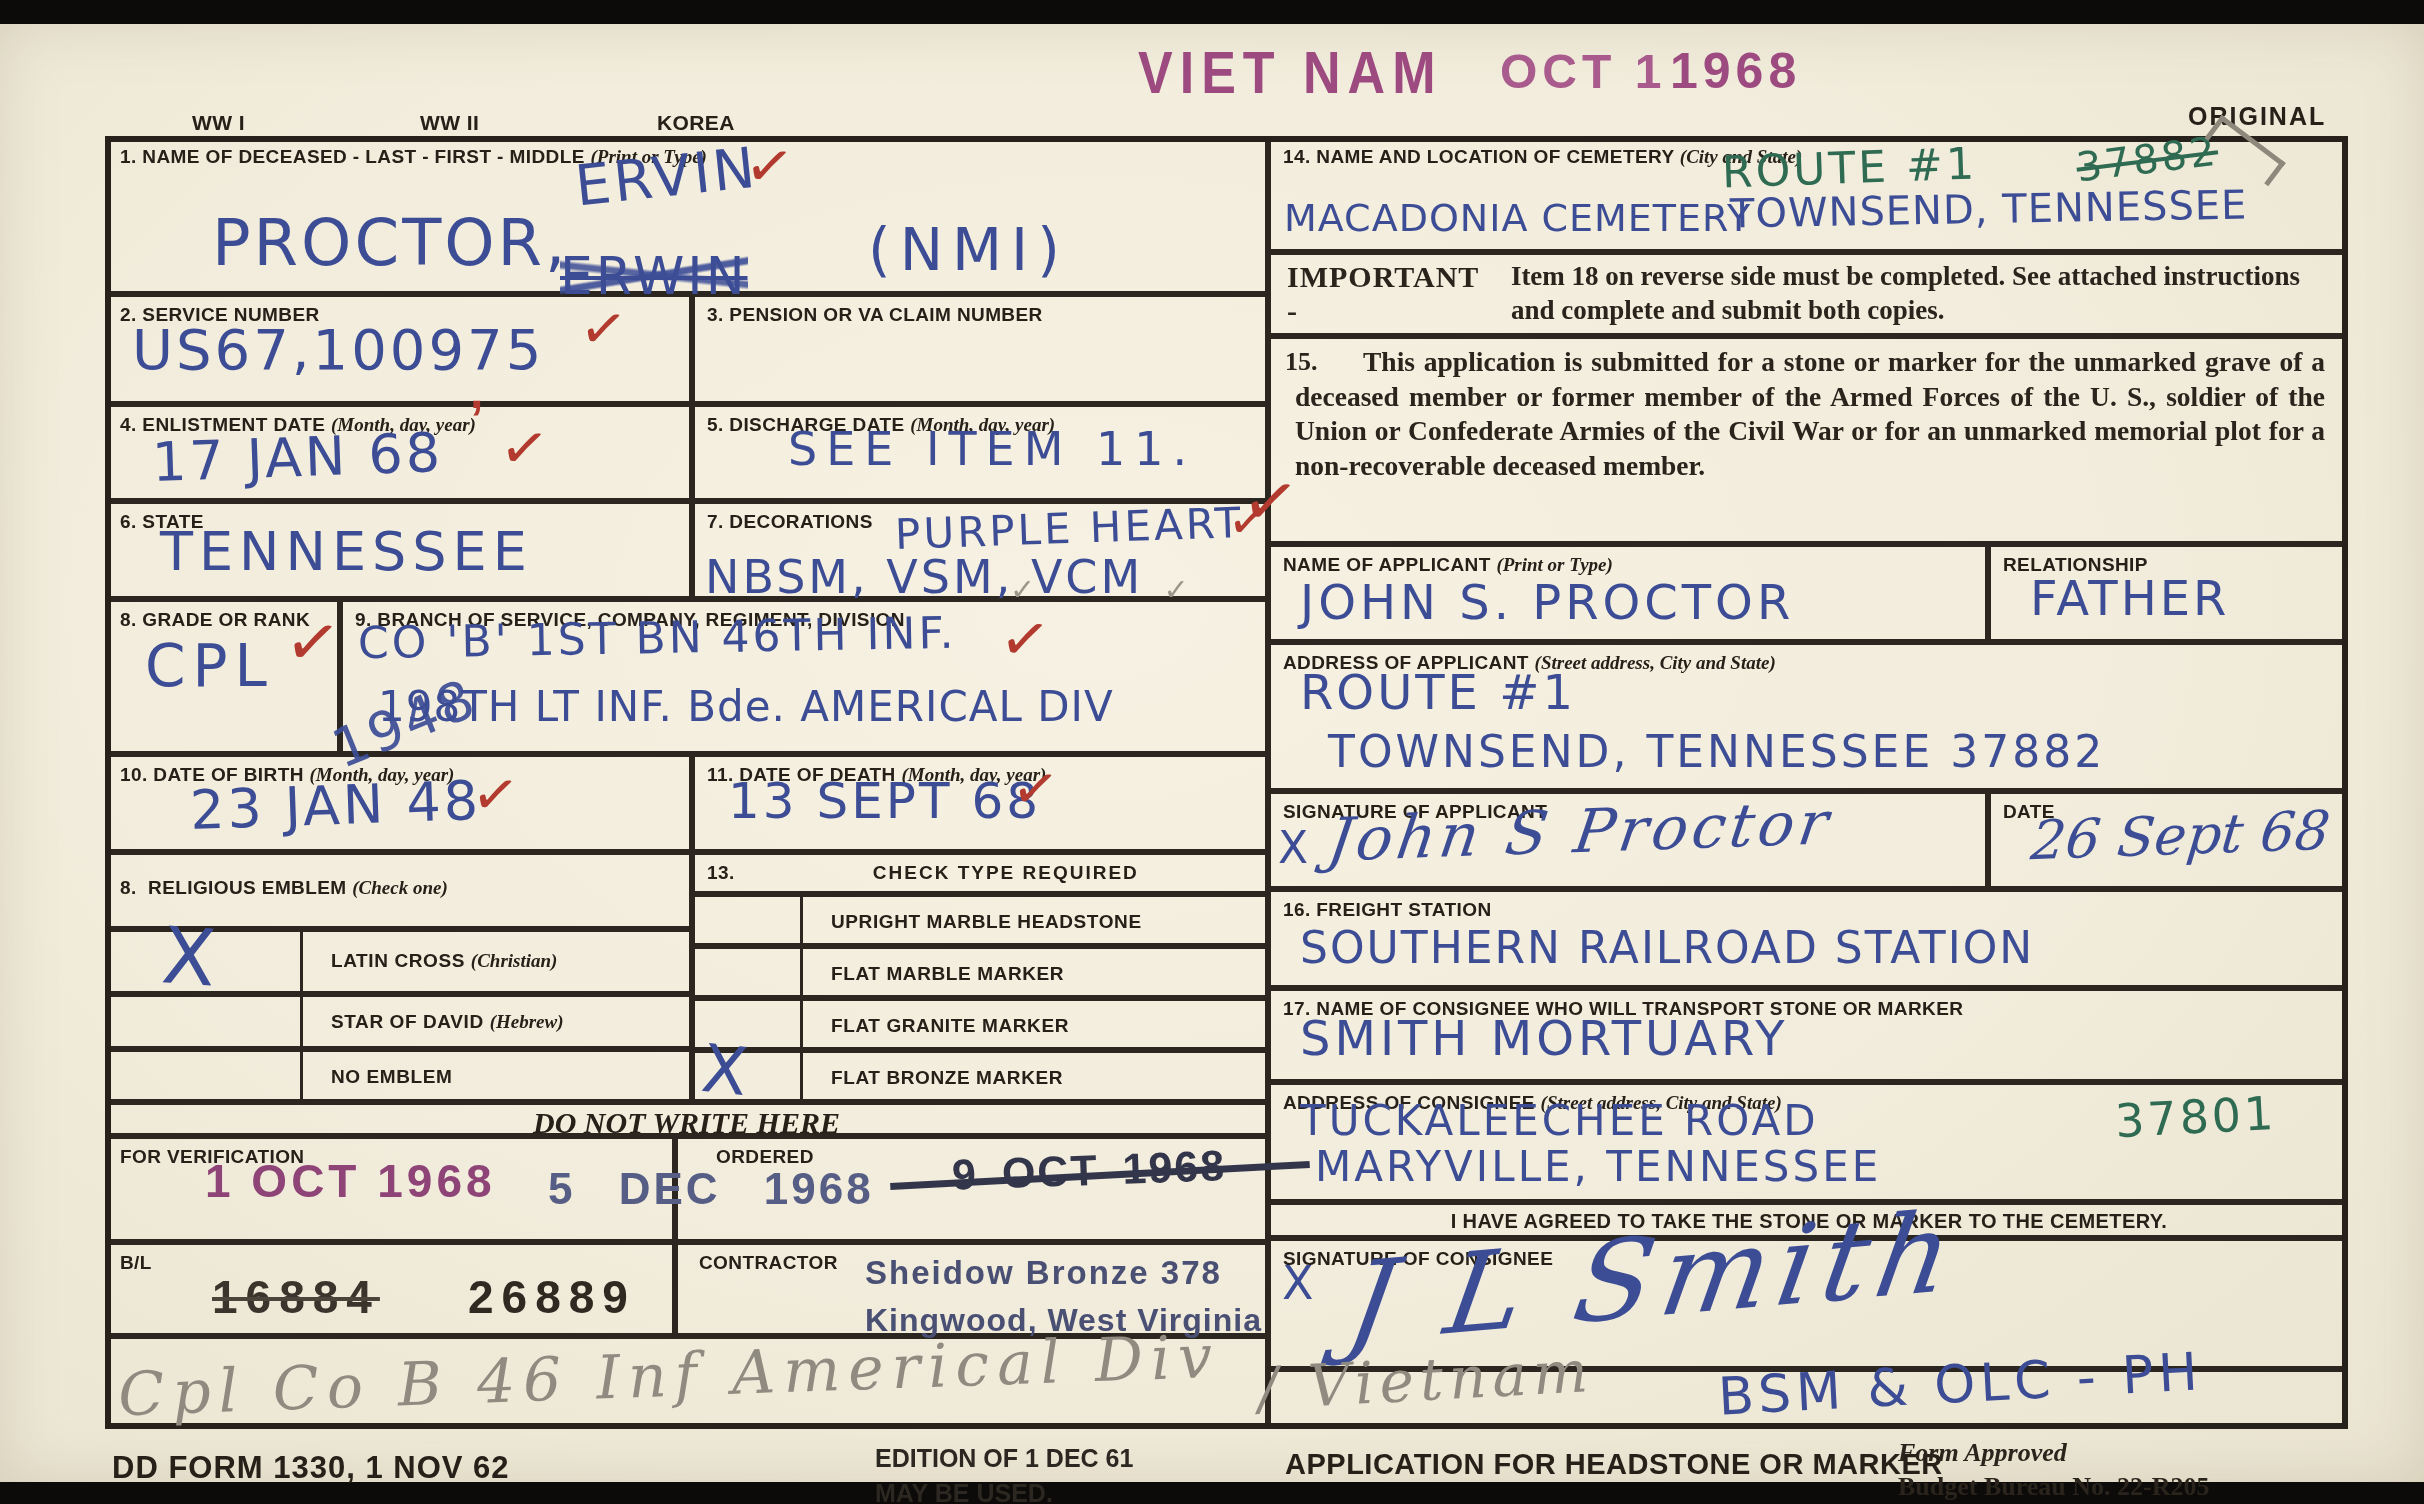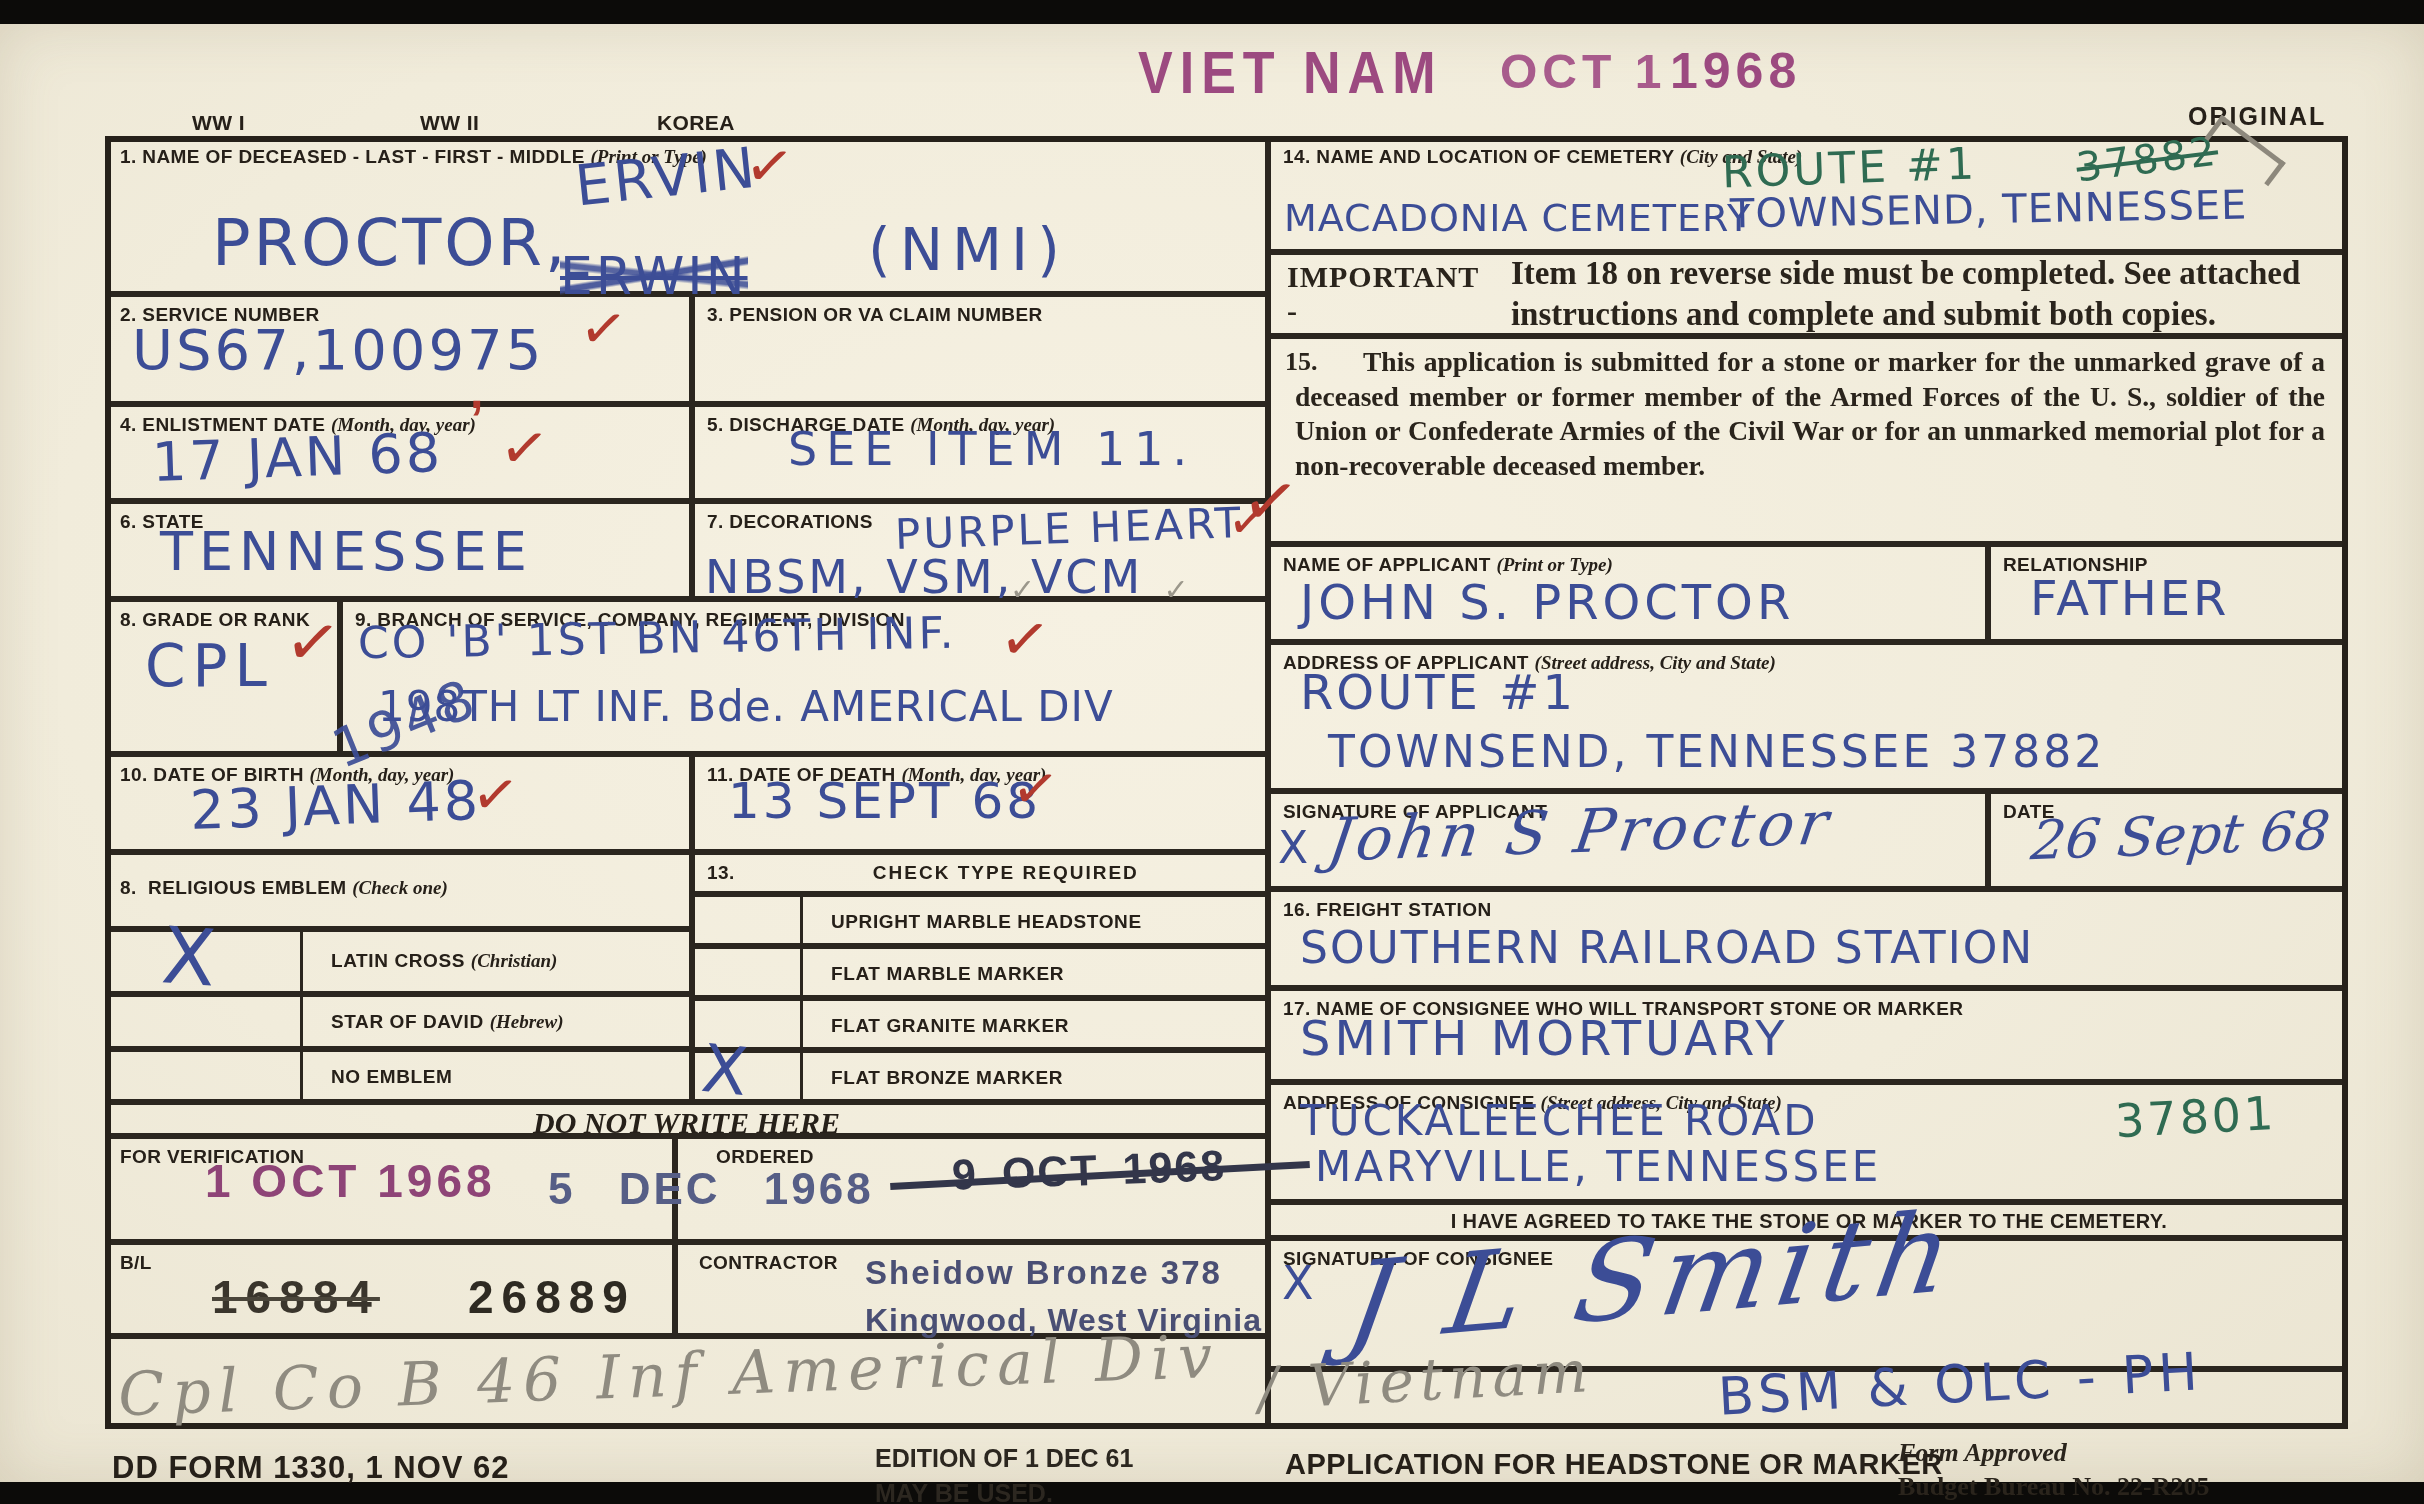--- a/index.html
+++ b/index.html
@@ -153,21 +153,21 @@
     <div class="lbl" style="padding-left:21px">CONTRACTOR</div>
   </div>
   <div class="cell" style="left:105px;top:1312px;width:1163px;height:93px"></div>
 
   <div class="cell" style="left:1268px;top:112px;width:1080px;height:116px">
     <div class="lbl"><span>14. NAME AND LOCATION OF CEMETERY</span> <span class="hint">(City and State)</span></div>
   </div>
   <div class="cell" style="left:1268px;top:228px;width:1080px;height:84px">
     <div style="display:flex;align-items:center;height:100%">
       <div class="serifbold" style="font-size:30px;padding:0 14px 0 16px;letter-spacing:1px">IMPORTANT -</div>
-      <div class="serifbold" style="font-size:33px;line-height:1.25;width:840px">Item 18 on reverse side must be completed.  See attached instructions and complete and submit both copies.</div>
+      <div class="serifbold" style="font-size:27px;line-height:1.25;width:840px">Item 18 on reverse side must be completed.  See attached instructions and complete and submit both copies.</div>
     </div>
   </div>
   <div class="cell" style="left:1268px;top:312px;width:1080px;height:208px">
     <div class="serifbold" style="position:absolute;left:14px;top:8px;font-size:26px">15.</div>
     <div class="serifbold" style="font-size:27.5px;line-height:1.26;padding:6px 20px 0 24px;text-indent:68px;text-align:justify">This application is submitted for a stone or marker for the unmarked grave of a deceased member or former member of the Armed Forces of the U. S., soldier of the Union or Confederate Armies of the Civil War or for an unmarked memorial plot for a non-recoverable deceased member.</div>
   </div>
   <div class="cell" style="left:1268px;top:520px;width:720px;height:98px">
     <div class="lbl"><span>NAME OF APPLICANT</span> <span class="hint">(Print or Type)</span></div>
   </div>
   <div class="cell" style="left:1988px;top:520px;width:360px;height:98px">

